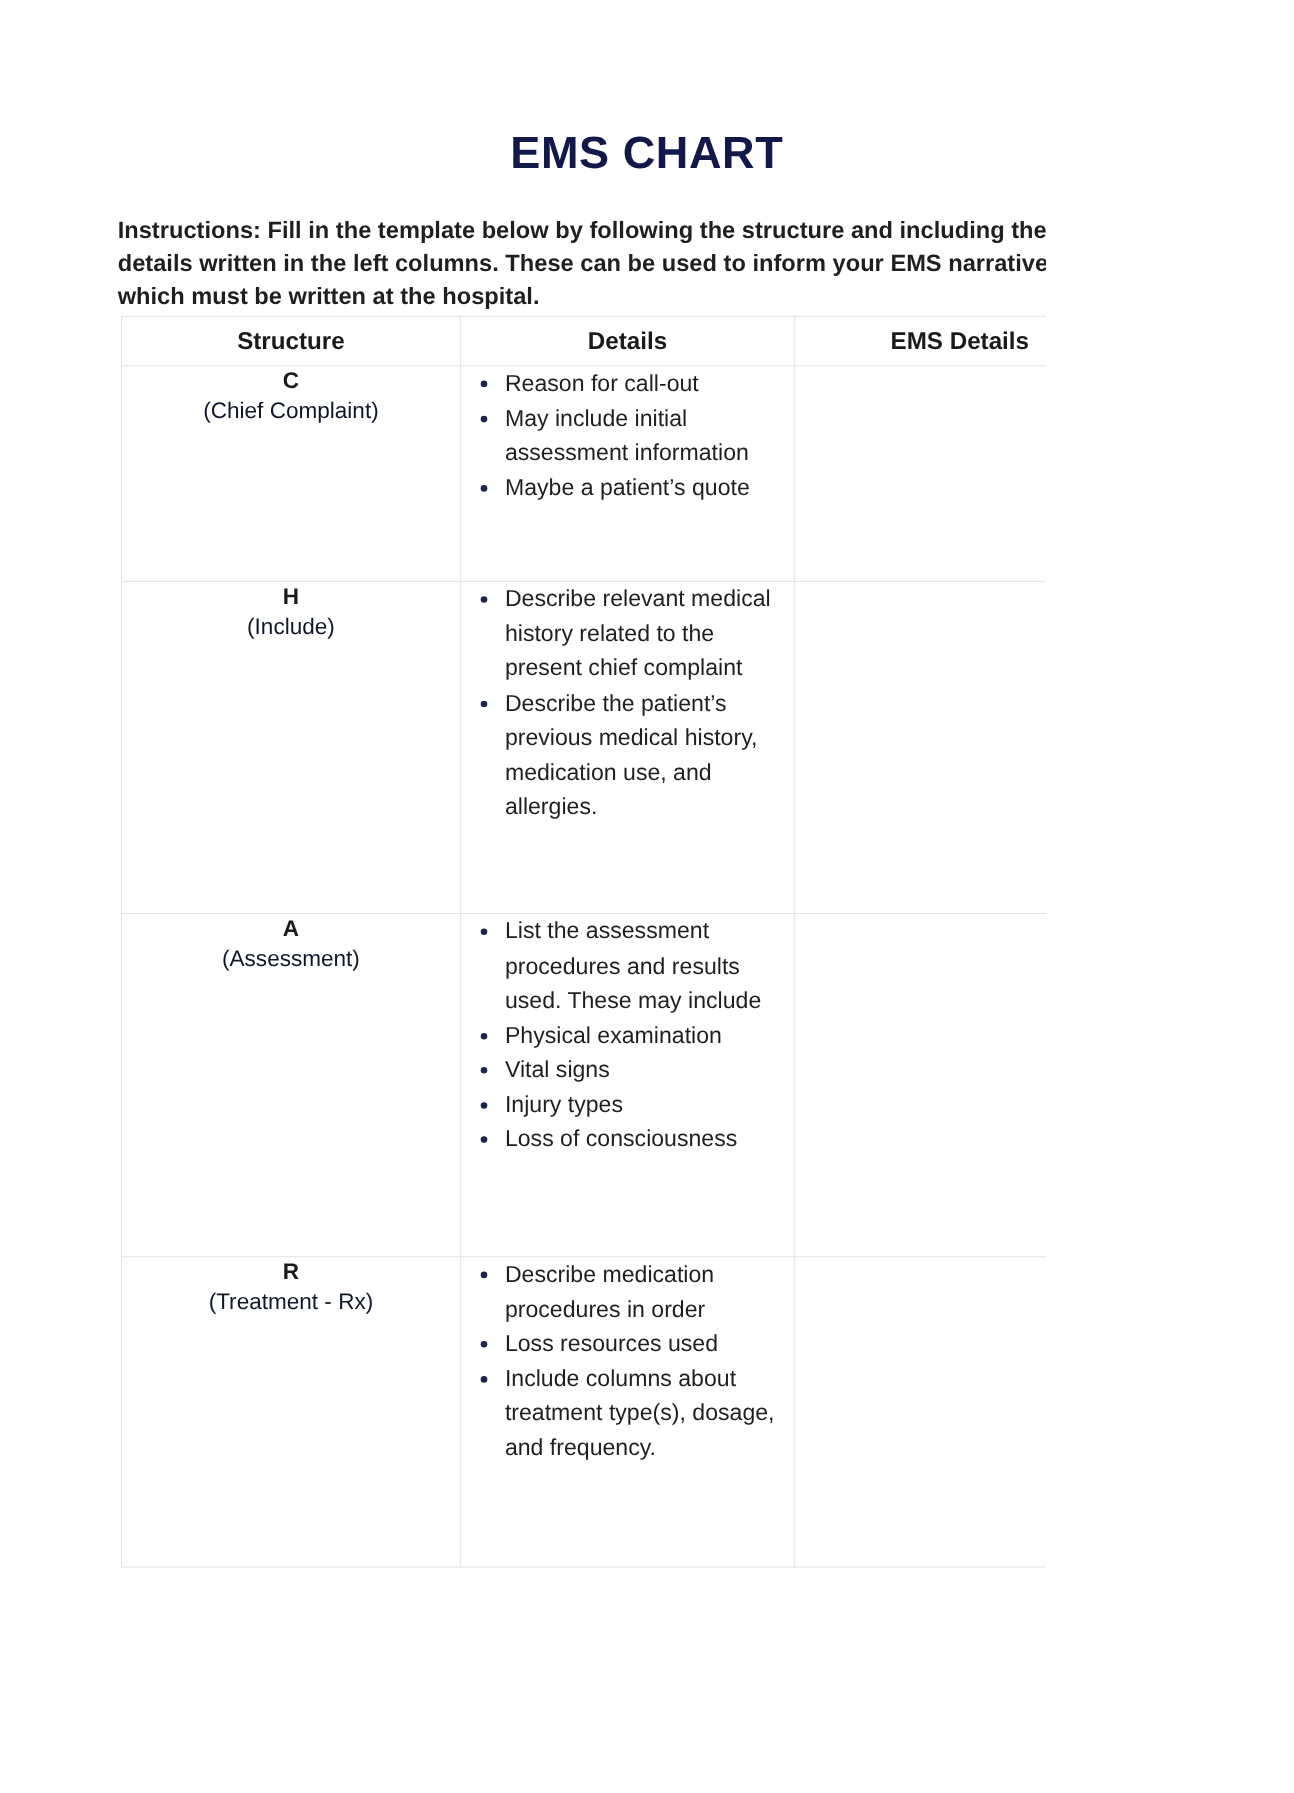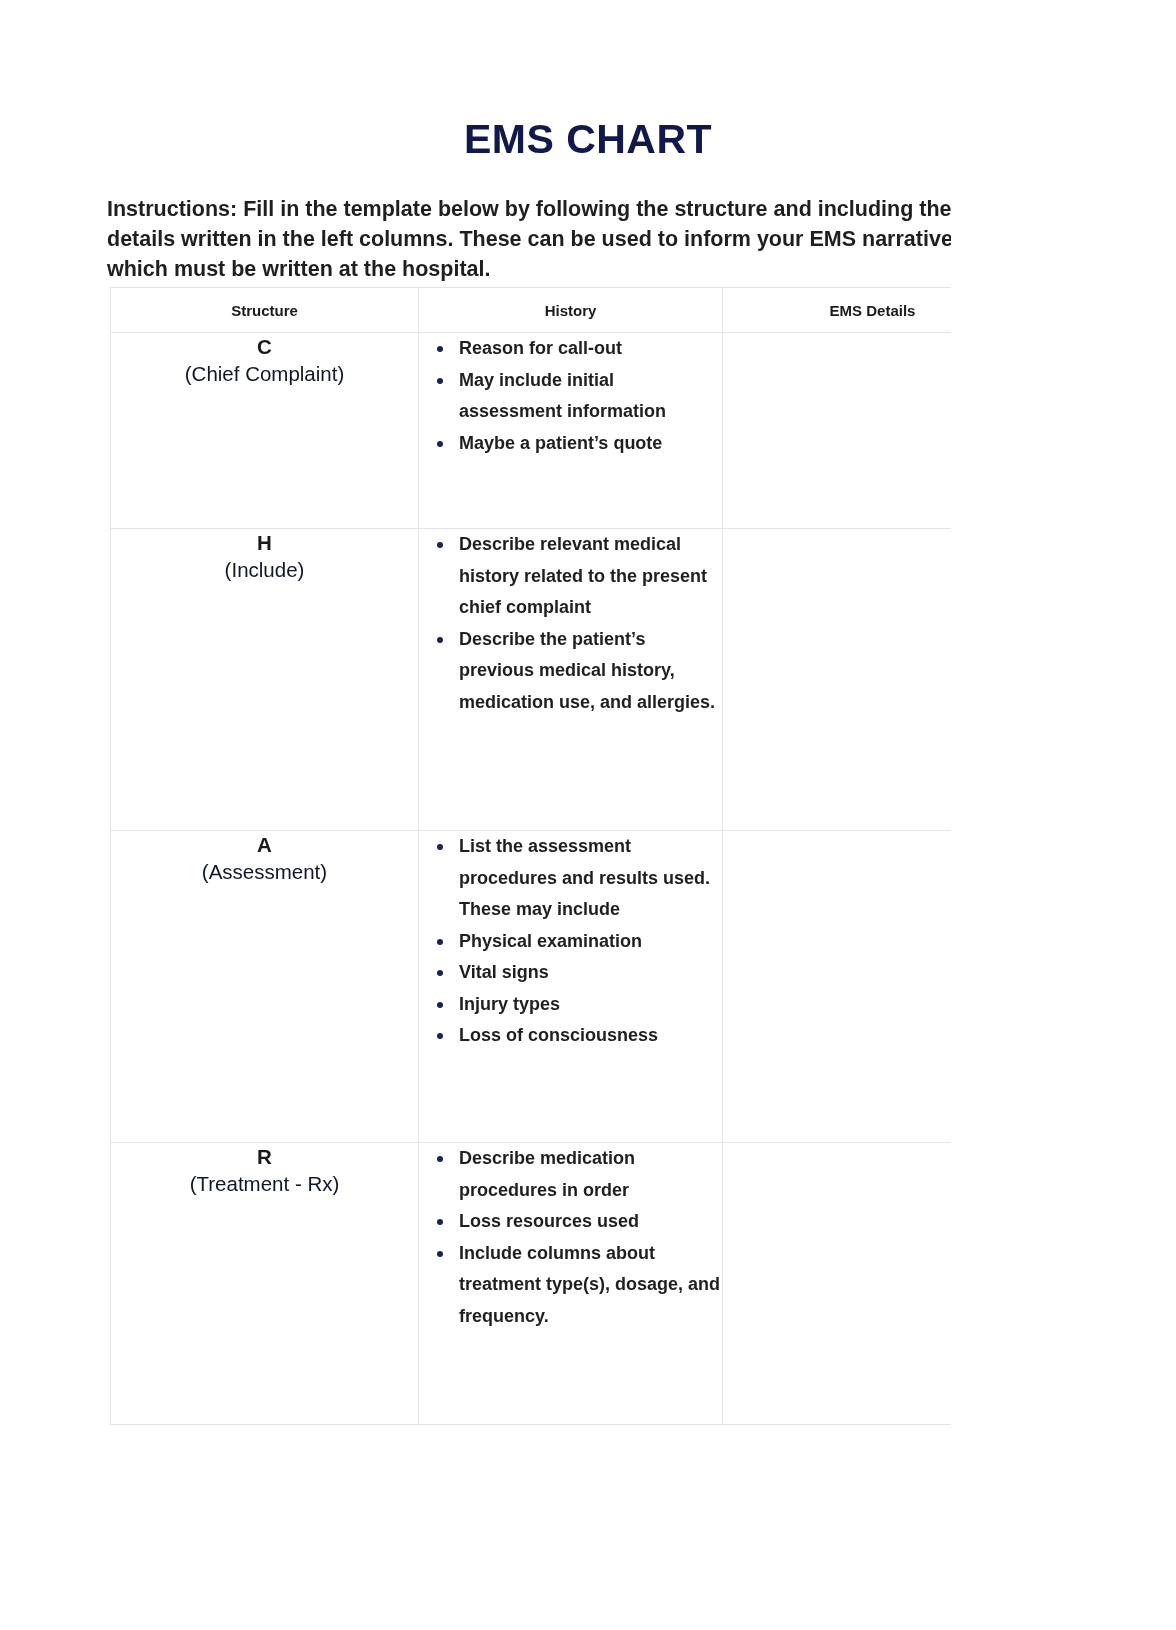--- a/index.html
+++ b/index.html
@@ -60,21 +60,21 @@
   table.ems-table td {
     border: 1px solid #e3e4e8;
     vertical-align: top;
     padding: 0;
     background: #ffffff;
   }
   table.ems-table thead th {
     height: 44px;
     text-align: center;
     vertical-align: middle;
-    font-size: 15px;
+    font-size: 22px;
     font-weight: bold;
     color: #1a1a1a;
     padding: 0 6px;
   }
   .structure-cell {
     text-align: center;
     padding-top: 44px;
     padding-bottom: 20px;
     padding-left: 8px;
     padding-right: 8px;
@@ -94,26 +94,25 @@
   .details-cell {
     padding: 30px 18px 26px 6px;
   }
   ul.detail-list {
     margin: 0;
     padding: 0 0 0 38px;
     list-style: none;
   }
   ul.detail-list li {
     position: relative;
-    font-size: 18px;
+    font-size: 21px;
     line-height: 31.5px;
     color: #1f1f1f;
     margin: 0 0 0 0;
     padding: 0 0 0 2px;
-    font-weight: bold;
   }
   ul.detail-list li::before {
     content: "";
     position: absolute;
     left: -20px;
     top: 13px;
     width: 6px;
     height: 6px;
     border-radius: 50%;
     background: #1b2350;
@@ -138,21 +137,21 @@
 
   <table class="ems-table">
     <colgroup>
       <col class="c-structure">
       <col class="c-details">
       <col class="c-ems">
     </colgroup>
     <thead>
       <tr>
         <th>Structure</th>
-        <th>History</th>
+        <th>Details</th>
         <th>EMS Details</th>
       </tr>
     </thead>
     <tbody>
 
       <tr data-row="0">
         <td class="structure-cell">
           <div class="structure-letter">C</div>
           <div class="structure-name">(Chief Complaint)</div>
         </td>

